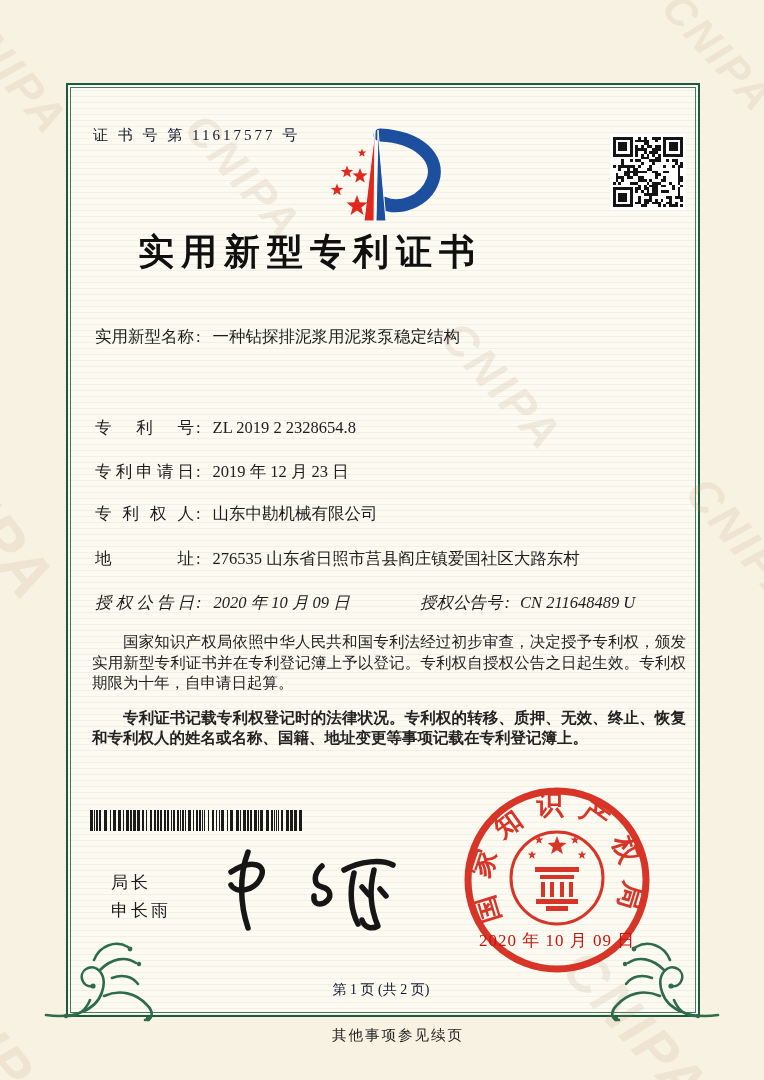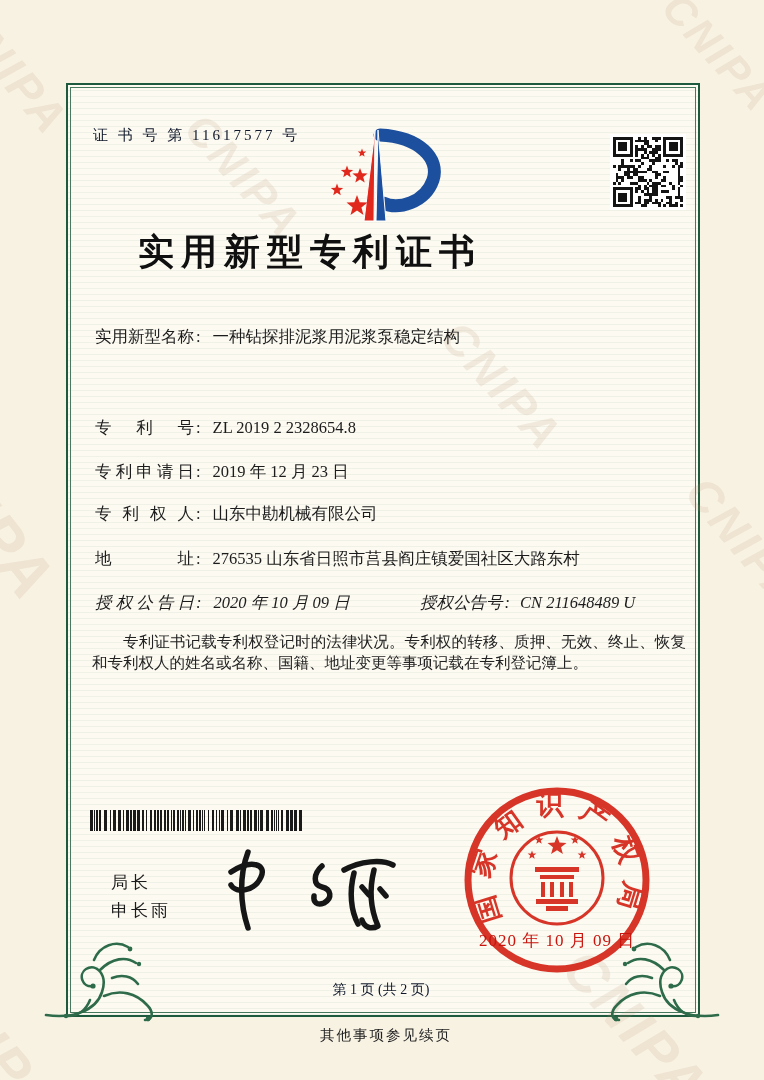--- a/index.html
+++ b/index.html
@@ -43,21 +43,21 @@
   .paras{left:92px;top:632px;width:594px;font-size:15.5px;line-height:20.5px;text-align:justify;color:#222;}
   .paras p{margin:0;text-indent:2em;}
   .paras p + p{margin-top:14px;font-weight:bold;}
   .barcode{left:90px;top:810px;width:218px;height:21px;}
   .signer-title{left:111px;top:871px;font-size:17px;letter-spacing:3px;}
   .signer-name{left:111px;top:899px;font-size:17px;letter-spacing:3px;}
   .signature{left:218px;top:842px;}
   .seal{left:460px;top:783px;opacity:.94;}
   .seal-date{left:462px;top:929px;width:190px;text-align:center;color:#c8150e;font-size:17px;letter-spacing:1px;white-space:nowrap;}
   .page-info{left:66px;top:981px;width:630px;text-align:center;font-size:14px;color:#0f172a;}
-  .continuation{left:0;top:1026px;width:708px;text-align:center;font-size:14.5px;color:#222;letter-spacing:2px;padding-left:32px;}
+  .continuation{left:12px;top:1026px;width:708px;text-align:center;font-size:14.5px;color:#222;letter-spacing:2px;padding-left:32px;}
   .flourish{position:absolute;z-index:3;}
   .flourish.right{transform:scaleX(-1);}
   .qr{left:610px;top:134px;}
 </style>
 </head>
 <body>
 
 <div class="frame"></div>
 
 <div class="wm" style="left:-20px;top:-8px;font-size:46px;transform:rotate(50deg);">CNIPA</div>
@@ -404,20 +404,21 @@
     <span class="flabel">地址</span><span class="fcolon">:</span><span class="fvalue">276535 山东省日照市莒县阎庄镇爱国社区大路东村</span>
   </div>
   <div class="abs field-row" style="top:592px;width:600px;font-style:italic;">
     <span class="flabel">授权公告日</span><span class="fcolon">:</span><span class="fvalue">2020 年 10 月 09 日</span>
     <span class="grant-no-group">
       <span>授权公告号</span><span class="fcolon">:</span><span class="fvalue">CN 211648489 U</span>
     </span>
   </div>
 
   <div class="abs paras">
+    <p>国家知识产权局依照中华人民共和国专利法经过初步审查，决定授予专利权，颁发实用新型专利证书并在专利登记簿上予以登记。专利权自授权公告之日起生效。专利权期限为十年，自申请日起算。</p>
     <p>专利证书记载专利权登记时的法律状况。专利权的转移、质押、无效、终止、恢复和专利权人的姓名或名称、国籍、地址变更等事项记载在专利登记簿上。</p>
   </div>
 
   <svg class="abs barcode" width="218" height="21" viewBox="0 0 218 21" shape-rendering="crispEdges">
     <g id="barcode-bars" fill="#1a1a1a">
         <rect x="0" y="0" width="3" height="21"></rect>
         <rect x="4" y="0" width="1" height="21"></rect>
         <rect x="6" y="0" width="2" height="21"></rect>
         <rect x="9" y="0" width="2" height="21"></rect>
         <rect x="14" y="0" width="3" height="21"></rect>

